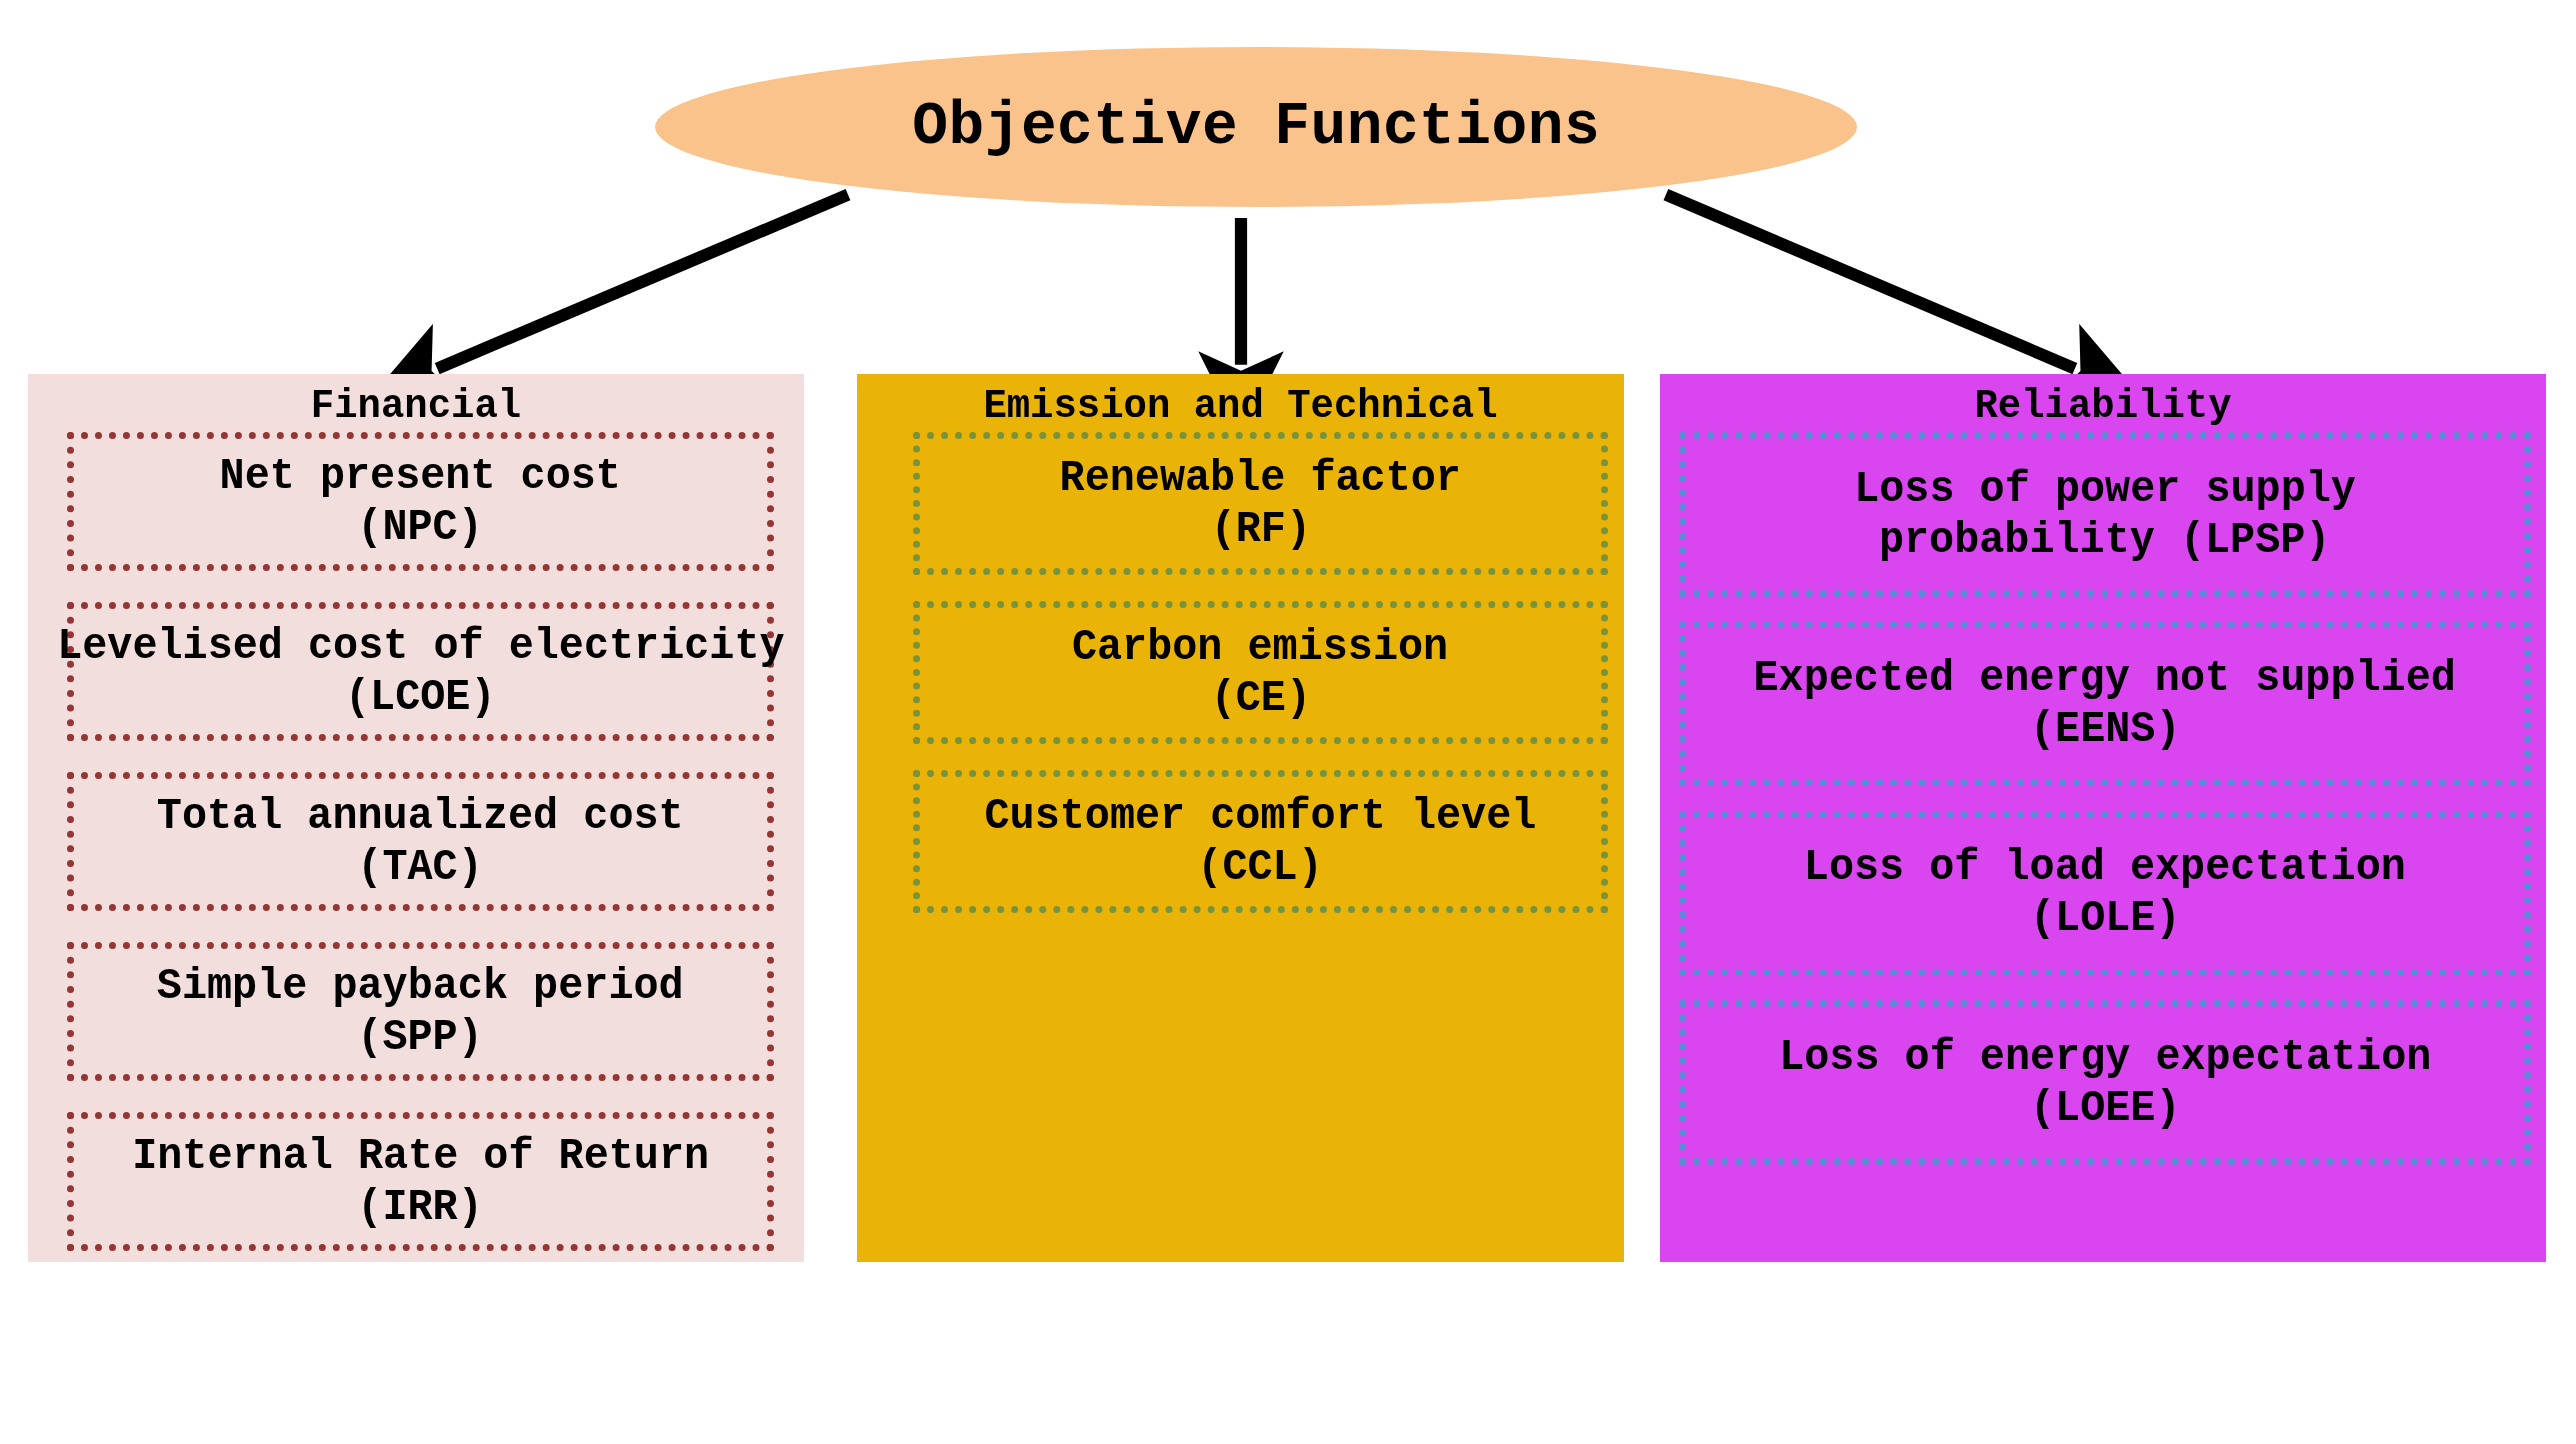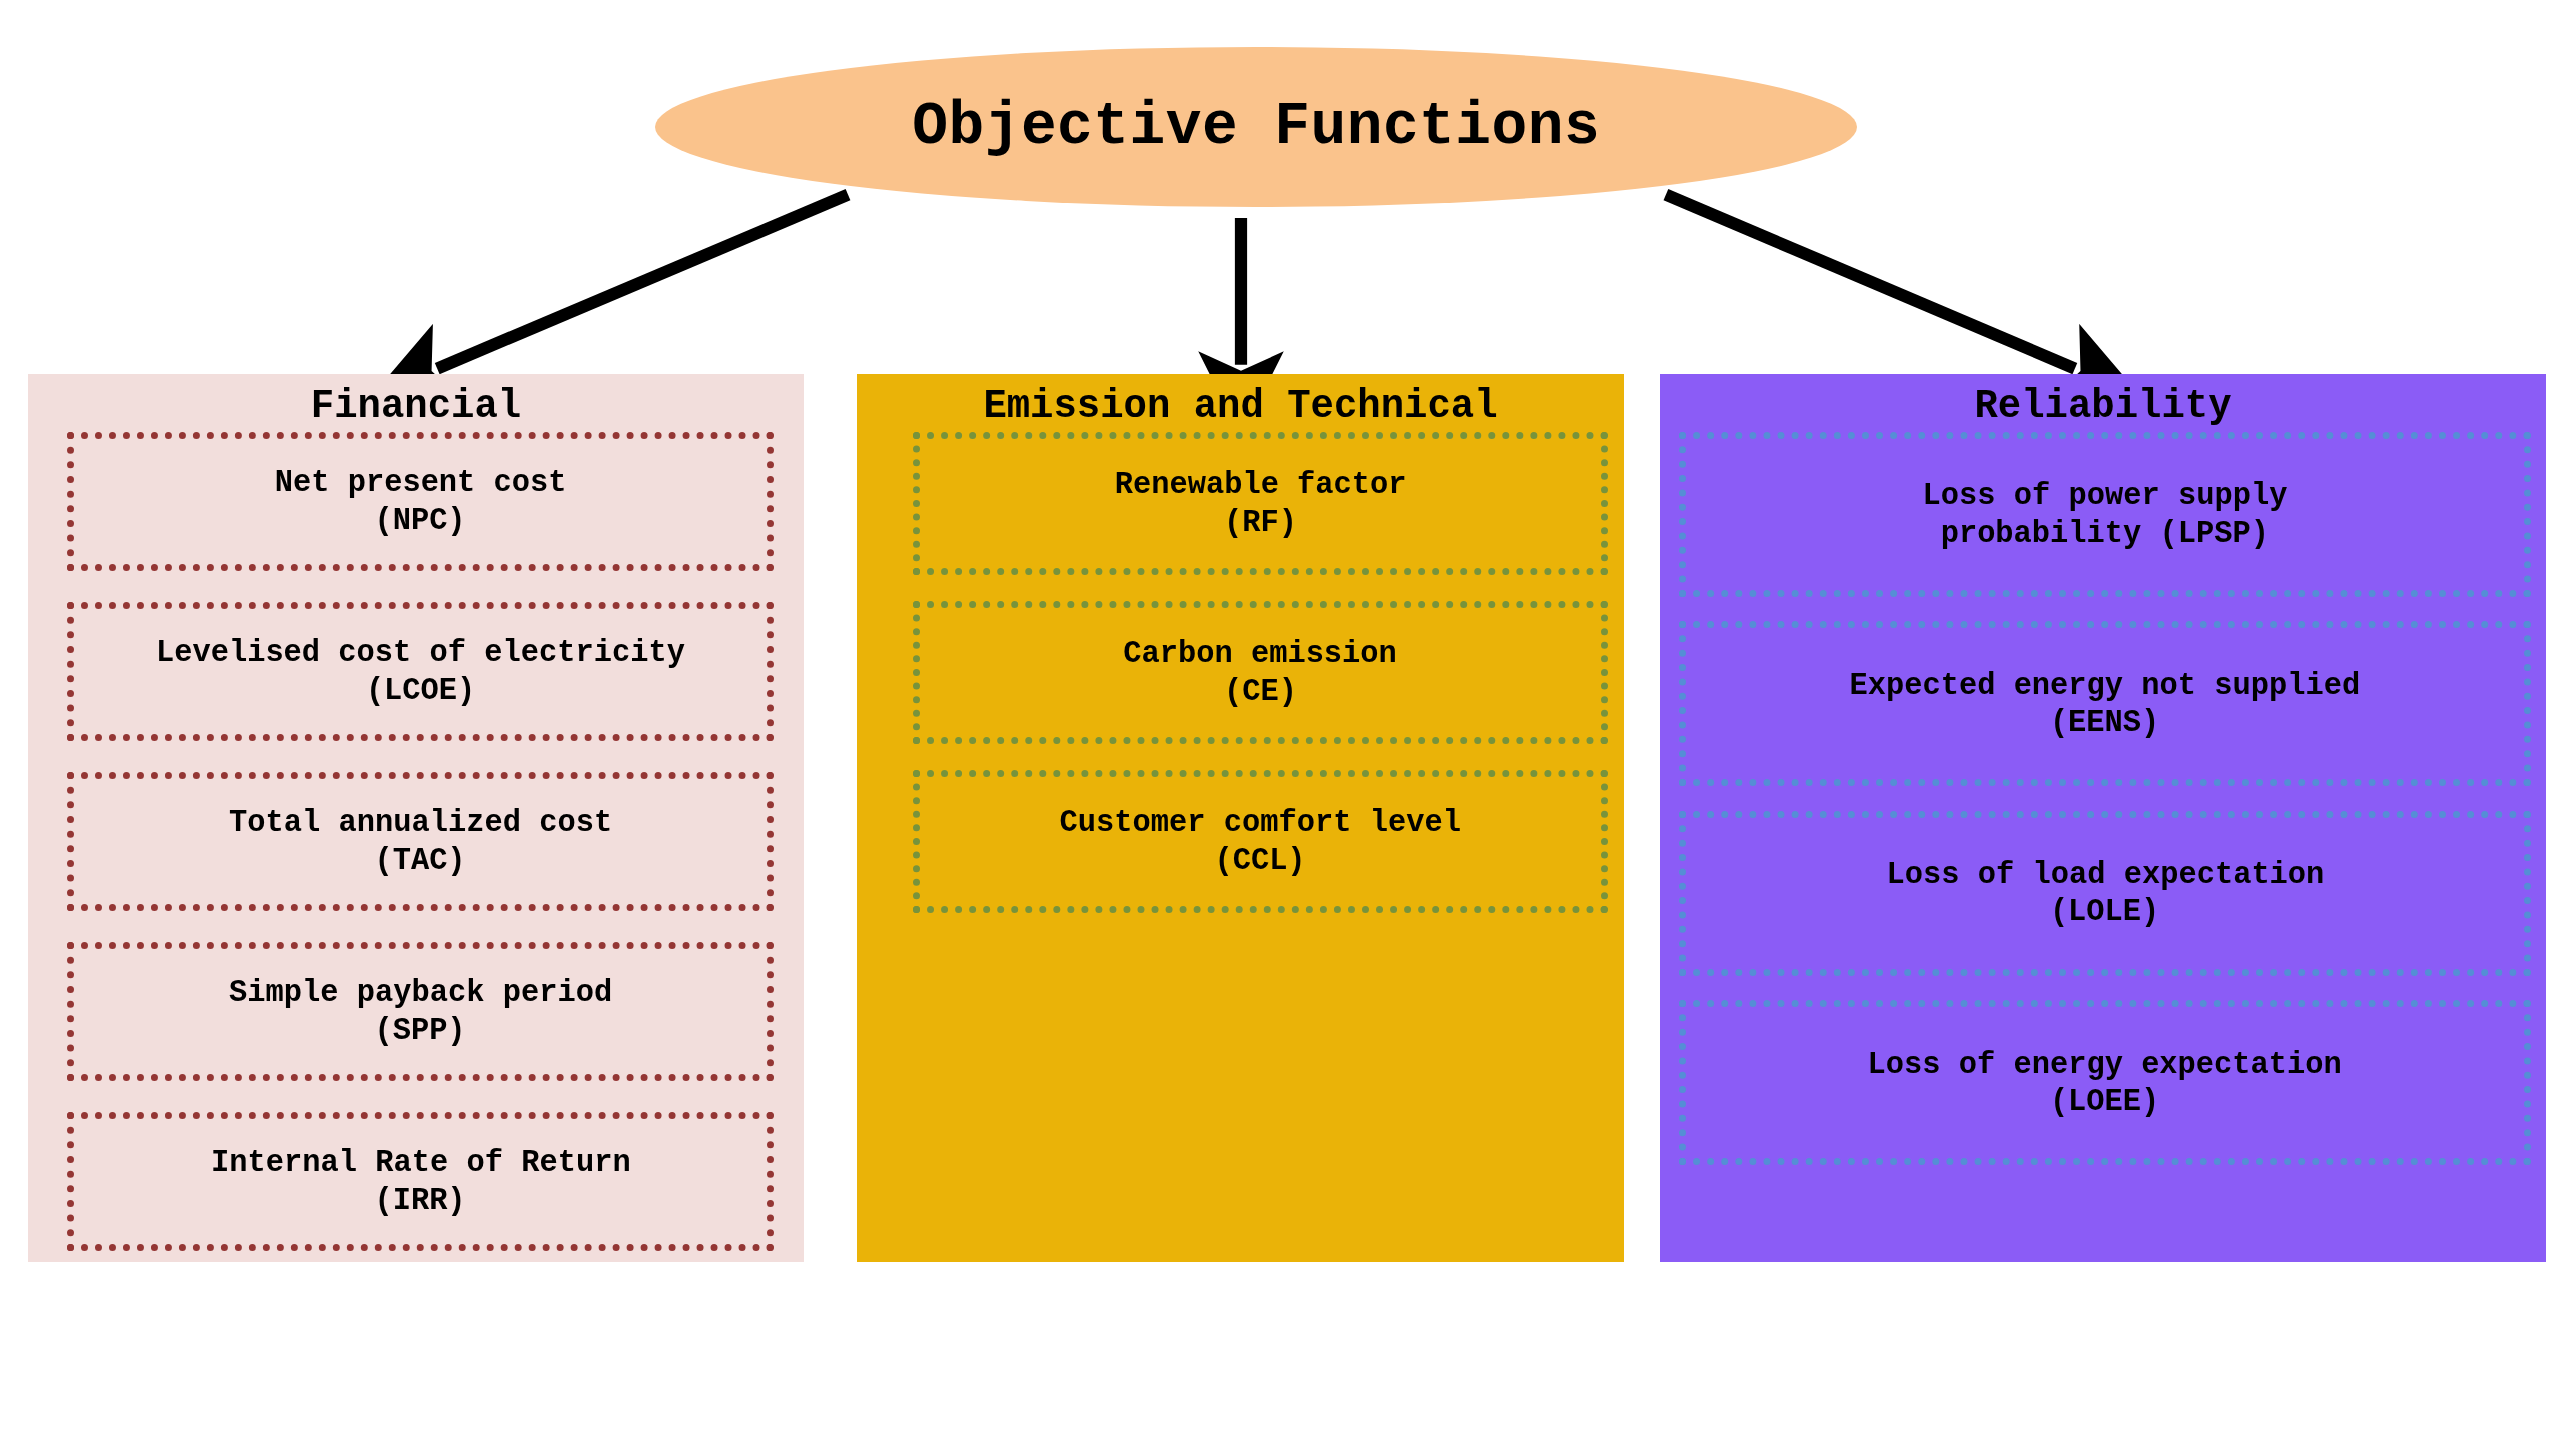--- a/index.html
+++ b/index.html
@@ -55,40 +55,40 @@
   
   .column {
     position: absolute;
     top: 374px;
     height: 888px;
     box-sizing: border-box;
     padding: 5.6px 0 0 0;
   }
   #col-financial  { left: 28px;   width: 776px; background: #F2DEDC; }
   #col-emission   { left: 857px;  width: 767px; background: #eab308; }
-  #col-reliability{ left: 1660px; width: 886px; background: #8b5cf6; }
+  #col-reliability{ left: 1660px; width: 886px; background: #d946ef; }
 
   .col-header {
     text-align: center;
     font-size: 41px;
     font-weight: bold;
     color: #000000;
     line-height: 1.05;
     padding: 5.6px 0 3.8px 0;
     transform: scaleX(0.95);
   }
 
   .items {
     display: flex;
     flex-direction: column;
   }
   .item-box {
     box-sizing: border-box;
     text-align: center;
-    font-size: 32px;
+    font-size: 44px;
     font-weight: bold;
     color: #000000;
     line-height: 1.16;
     display: flex;
     flex-direction: column;
     align-items: center;
     justify-content: center;
     background: transparent;
   }
   .item-box .line { display: block; transform: scaleX(0.95); white-space: nowrap; }

